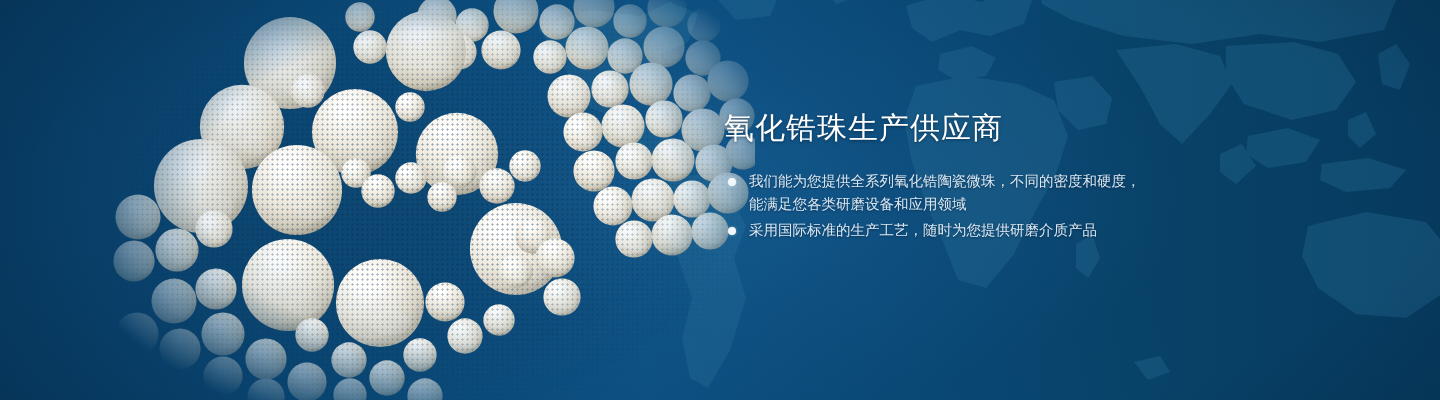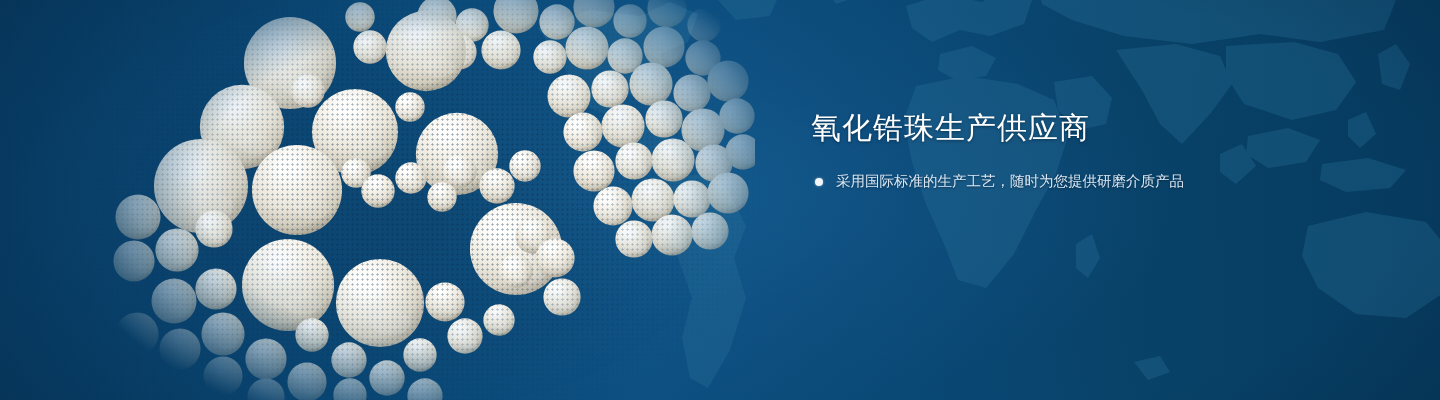--- a/index.html
+++ b/index.html
@@ -78,21 +78,21 @@
     -webkit-mask-image:radial-gradient(ellipse 58% 58% at 50% 50%,
         rgba(0,0,0,0.85) 30%, rgba(0,0,0,0.5) 62%, rgba(0,0,0,0) 92%);
             mask-image:radial-gradient(ellipse 58% 58% at 50% 50%,
         rgba(0,0,0,0.85) 30%, rgba(0,0,0,0.5) 62%, rgba(0,0,0,0) 92%);
     opacity:0.8;
   }
 
   
   .copy{
     position:absolute;
-    left:811px; top:108px;
+    left:724px; top:108px;
     width:620px;
   }
   .headline{
     color:#ffffff;
     font-size:30px;
     line-height:40px;
     letter-spacing:1px;
     font-weight:400;
     text-shadow:0 1px 3px rgba(2,24,44,0.55);
     white-space:nowrap;
@@ -316,20 +316,25 @@
   <div class="halftone"></div>
 
   <div class="bg-vignette"></div>
 
   <div class="copy">
 
     <h1 class="headline">氧化锆珠生产供应商</h1>
 
     <ul class="bullets">
 
+      <li class="bullet">
+        <span class="dot"></span>
+        <span class="bullet-line">我们能为您提供全系列氧化锆陶瓷微珠，不同的密度和硬度，</span>
+        <span class="bullet-line">能满足您各类研磨设备和应用领域</span>
+      </li>
 
 
       <li class="bullet">
         <span class="dot"></span>
         <span class="bullet-line">采用国际标准的生产工艺，随时为您提供研磨介质产品</span>
       </li>
 
     </ul>
   </div>
 

